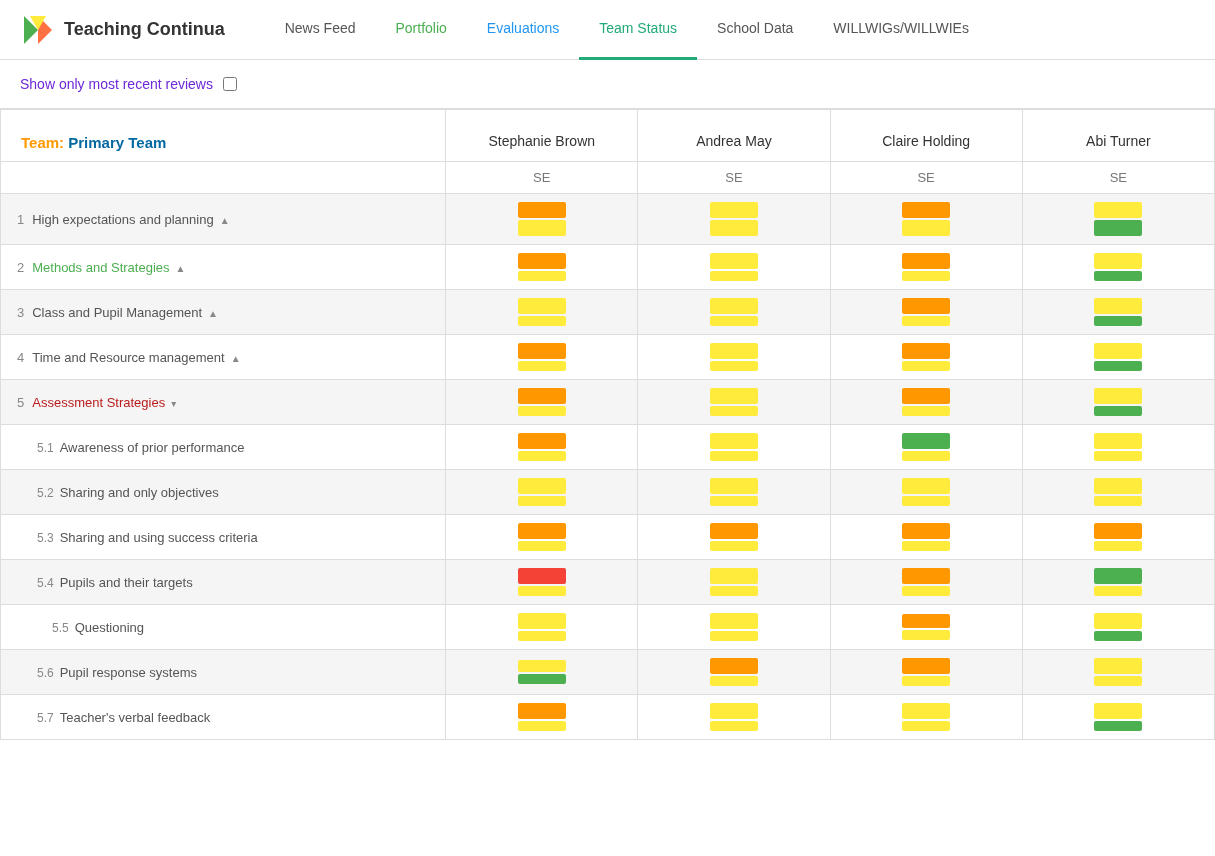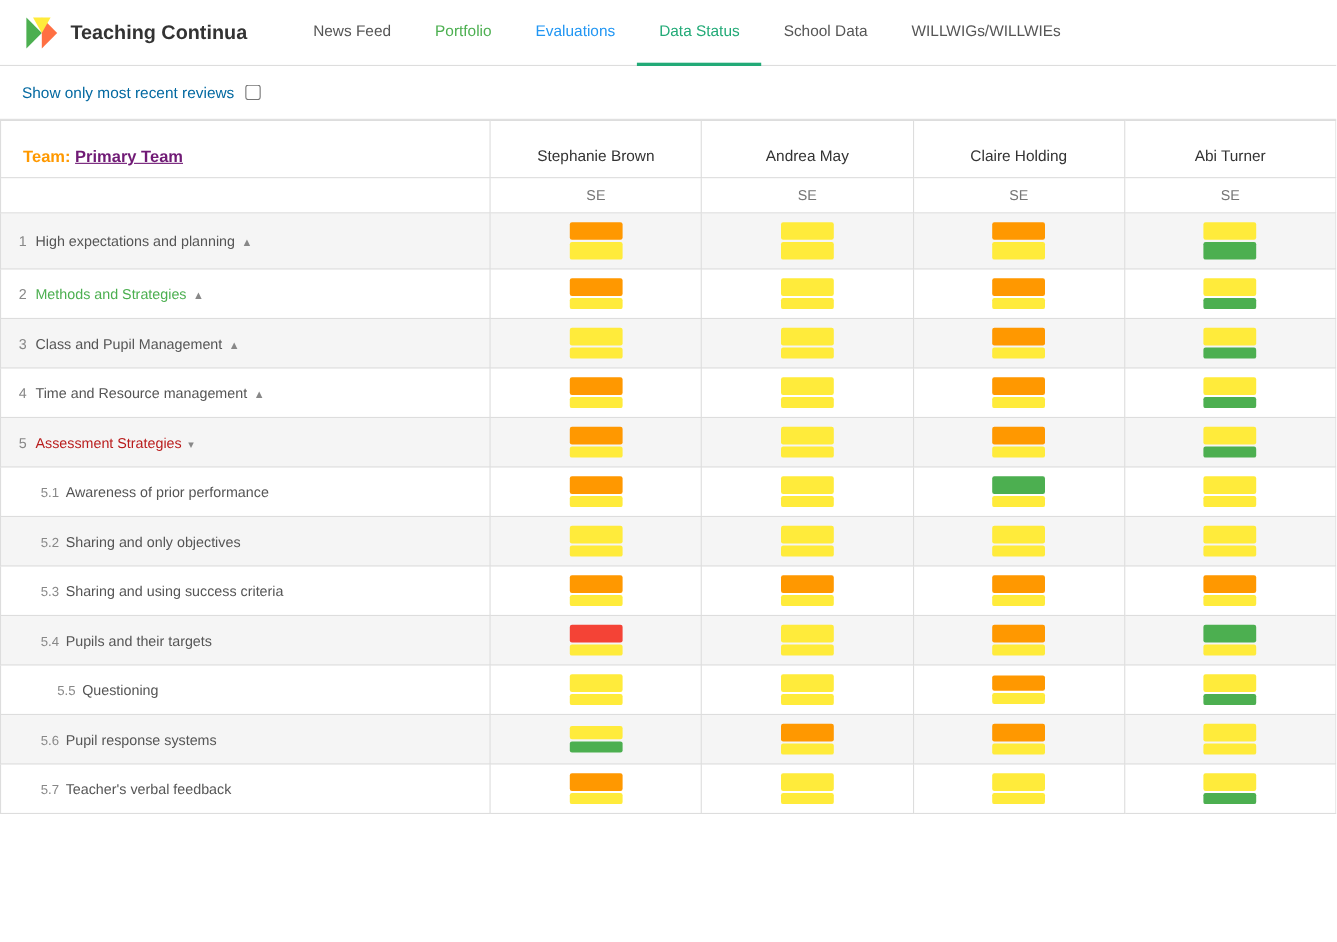--- a/index.html
+++ b/index.html
@@ -12,21 +12,21 @@
     .logo-text { font-size: 18px; color: #333; }
     .logo-text span { font-weight: bold; color: #333; }
     nav { display: flex; gap: 0; }
     .nav-item { padding: 0 20px; height: 60px; display: flex; align-items: center; text-decoration: none; color: #555; font-size: 14px; cursor: pointer; border-bottom: 3px solid transparent; }
     .nav-item.active { color: #2a7; border-bottom: 3px solid #2a7; font-weight: 500; }
     .nav-item.green { color: #4caf50; }
     .nav-item.blue { color: #2196F3; }
 
     
     .subheader { padding: 16px 20px; border-bottom: 1px solid #ddd; display: flex; align-items: center; gap: 10px; }
-    .subheader label { font-size: 14px; color: #0369a1; }
+    .subheader label { font-size: 14px; color: #6d28d9; }
 
     
     .table-wrapper { overflow-x: auto; }
     table { width: 100%; border-collapse: collapse; }
     th, td { border: 1px solid #ddd; text-align: center; vertical-align: middle; }
 
     
     .col-label { width: 440px; text-align: left; padding: 16px 20px; }
     .col-person { width: 190px; }
 
@@ -68,41 +68,41 @@
       <polygon points="10,4 26,4 18,18" fill="#ffeb3b"></polygon>
     </svg>
     <span class="logo-text">
       <span>Teaching </span><span style="font-weight:bold;">Continua</span>
     </span>
   </div>
   <nav>
     <a class="nav-item">News Feed</a>
     <a class="nav-item green">Portfolio</a>
     <a class="nav-item blue">Evaluations</a>
-    <a class="nav-item active">Data Status</a>
+    <a class="nav-item active">Team Status</a>
     <a class="nav-item">School Data</a>
     <a class="nav-item">WILLWIGs/WILLWIEs</a>
   </nav>
 </div>
 
 <div class="subheader">
   <label>
     <span>Show only most recent reviews</span>
   </label>
   <input type="checkbox" style="">
 </div>
 
 <div class="table-wrapper">
   <table>
     <thead>
       <tr>
         <th class="col-label" style="text-align:left; padding: 24px 20px 10px;">
           <span class="team-label">
             <span>Team:</span>
-            <span style="color:#701a75; font-weight:600;text-decoration:underline;">Primary Team</span>
+            <span style="color:#0369a1; font-weight:600;">Primary Team</span>
           </span>
         </th>
         <th class="col-person">
           <span>Stephanie Brown</span>
         </th>
         <th class="col-person">
           <span>Andrea May</span>
         </th>
         <th class="col-person">
           <span>Claire Holding</span>

